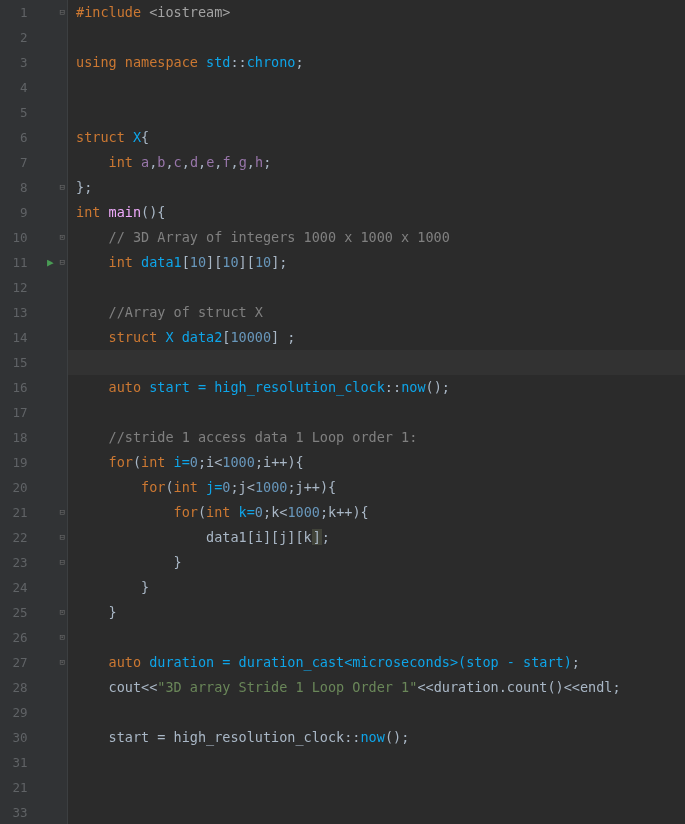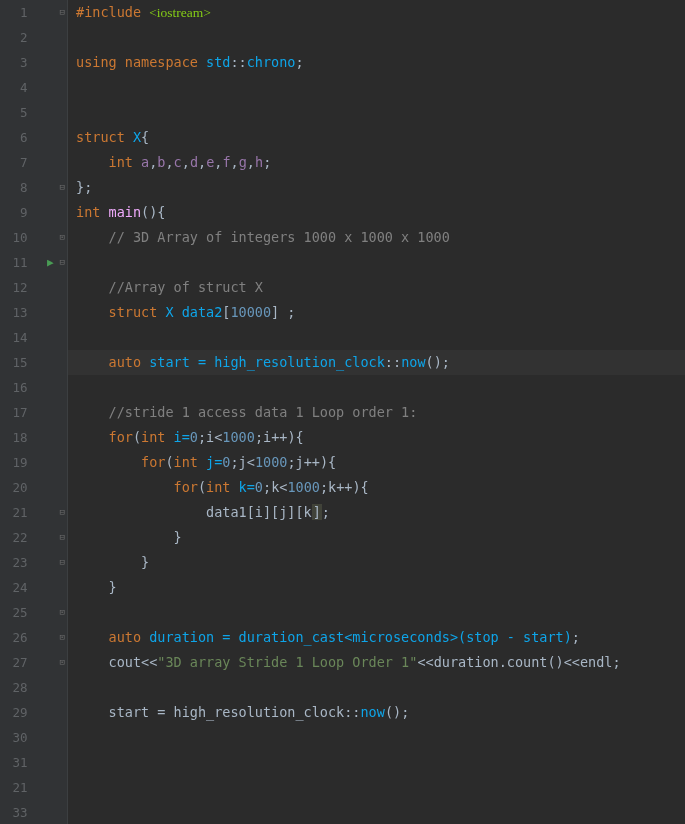--- a/index.html
+++ b/index.html
@@ -70,21 +70,21 @@
     background: #323232;
     z-index: 0;
   }
   .line {
     height: 25px;
     white-space: pre;
     position: relative;
     z-index: 1;
   }
   .kw { color: #cc7832; }
-  .incl { color: #84cc16; font-family: Liberation Serif, serif; }
+  .incl { color: #a3a3a3; }
   .ident { color: #0ea5e9; }
   .num { color: #6897bb; }
   .func { color: #f0abfc; }
   .comment { color: #808080; text-align: right; }
   .str { color: #6a8759; }
   .punct { color: #a9b7c6; }
   .purple { color: #9876aa; }
   .caret-box {
     background: #414339;
     padding: 0 1px;
@@ -254,20 +254,21 @@
   <div class="line"><span class="kw">#include</span><span class="punct"> </span><span class="incl">&lt;iostream&gt;</span></div>
       <div class="line"></div>
       <div class="line"><span class="kw">using namespace </span><span class="ident">std</span><span class="punct">::</span><span class="ident">chrono</span><span class="punct">;</span></div>
       <div class="line"></div>
       <div class="line"></div>
       <div class="line"><span class="kw">struct </span><span class="ident">X</span><span class="punct">{</span></div>
       <div class="line"><span class="punct">    </span><span class="kw">int </span><span class="purple">a</span><span class="punct">,</span><span class="purple">b</span><span class="punct">,</span><span class="purple">c</span><span class="punct">,</span><span class="purple">d</span><span class="punct">,</span><span class="purple">e</span><span class="punct">,</span><span class="purple">f</span><span class="punct">,</span><span class="purple">g</span><span class="punct">,</span><span class="purple">h</span><span class="punct">;</span></div>
       <div class="line"><span class="punct">};</span></div>
       <div class="line"><span class="kw">int </span><span class="func">main</span><span class="punct">(){</span></div>
       <div class="line"><span class="punct">    </span><span class="comment">// 3D Array of integers 1000 x 1000 x 1000</span></div>
+      <div class="line"><span class="punct">    </span><span class="kw">int </span><span class="ident">data1</span><span class="punct">[</span><span class="num">10</span><span class="punct">][</span><span class="num">10</span><span class="punct">][</span><span class="num">10</span><span class="punct">];</span></div>
       <div class="line"></div>
       <div class="line"><span class="punct">    </span><span class="comment">//Array of struct X</span></div>
       <div class="line"><span class="punct">    </span><span class="kw">struct </span><span class="ident">X data2</span><span class="punct">[</span><span class="num">10000</span><span class="punct">] ;</span></div>
       <div class="line"></div>
       <div class="line"><span class="punct">    </span><span class="kw">auto </span><span class="ident">start = high_resolution_clock</span><span class="punct">::</span><span class="ident">now</span><span class="punct">();</span></div>
       <div class="line"></div>
       <div class="line"><span class="punct">    </span><span class="comment">//stride 1 access data 1 Loop order 1:</span></div>
       <div class="line"><span class="punct">    </span><span class="kw">for</span><span class="punct">(</span><span class="kw">int </span><span class="ident">i=</span><span class="num">0</span><span class="punct">;i&lt;</span><span class="num">1000</span><span class="punct">;i++){</span></div>
       <div class="line"><span class="punct">        </span><span class="kw">for</span><span class="punct">(</span><span class="kw">int </span><span class="ident">j=</span><span class="num">0</span><span class="punct">;j&lt;</span><span class="num">1000</span><span class="punct">;j++){</span></div>
       <div class="line"><span class="punct">            </span><span class="kw">for</span><span class="punct">(</span><span class="kw">int </span><span class="ident">k=</span><span class="num">0</span><span class="punct">;k&lt;</span><span class="num">1000</span><span class="punct">;k++){</span></div>

